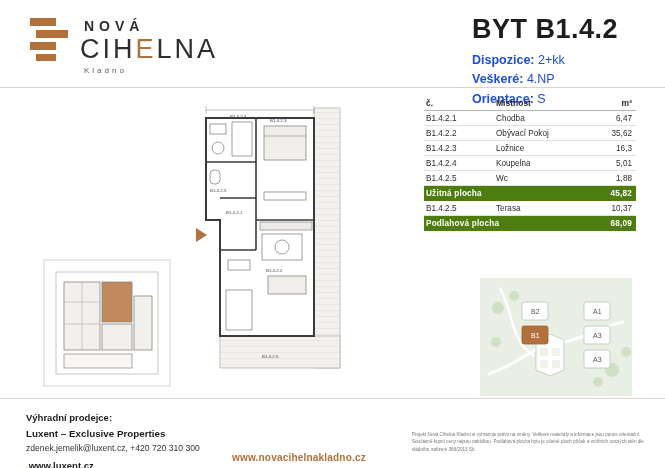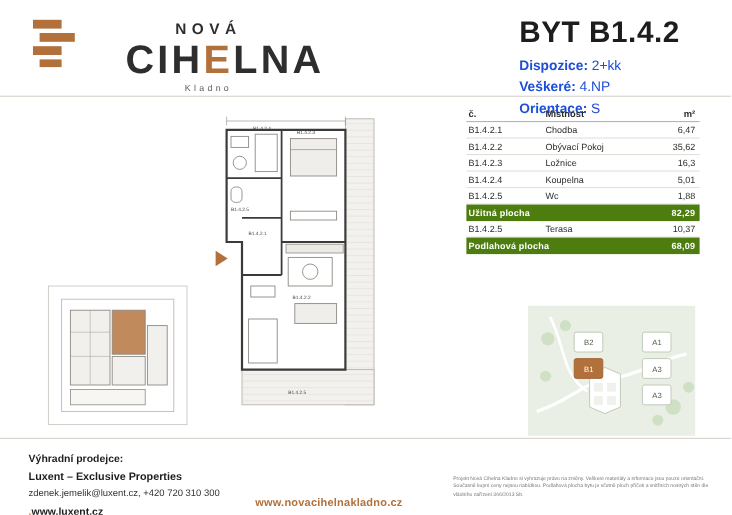--- a/index.html
+++ b/index.html
@@ -12,40 +12,40 @@
     position:relative;
     overflow:hidden;
   }
   
   .header {
     position:absolute; left:0; top:0; width:665px; height:88px;
     border-bottom:1px solid #d8d4cd;
   }
   .logo-block {
     position:absolute; left:30px; top:16px;
-    display:flex; align-items:flex-start;text-align:center;
+    display:flex; align-items:flex-start;
   }
   .logo-mark {
     width:38px; height:46px; margin-right:12px; position:relative;
   }
   .logo-mark i {
     position:absolute; background:#b2703a; display:block;
   }
   .logo-mark i:nth-child(1){ left:0; top:2px; width:26px; height:8px; }
   .logo-mark i:nth-child(2){ left:6px; top:14px; width:32px; height:8px; }
   .logo-mark i:nth-child(3){ left:0; top:26px; width:26px; height:8px; }
   .logo-mark i:nth-child(4){ left:6px; top:38px; width:20px; height:7px; }
   .logo-text { padding-top:2px; }
   .logo-nova {
     font-size:14px; letter-spacing:5px; font-weight:bold; color:#2e2e2e;
     margin-left:4px;
   }
   .logo-cihelna {
-    font-size:36px; letter-spacing:3px; font-weight:bold; color:#2e2e2e;
-    line-height:1.05; margin-top:1px;margin-left:34px;
+    font-size:27px; letter-spacing:3px; font-weight:normal; color:#2e2e2e;
+    line-height:1.05; margin-top:1px;
   }
   .logo-cihelna .hl { color:#b2703a; }
   .logo-kladno {
     font-size:8px; letter-spacing:3px; color:#5a5a5a; margin-top:3px; margin-left:4px;
   }
   
   .unit-block { position:absolute; left:432px; top:14px;margin-left:40px; }
   .unit-title {
     font-size:27px; font-weight:bold; letter-spacing:0.5px; color:#1d1d1d;
   }
@@ -175,21 +175,21 @@
     <div class="c-area">5,01</div>
   </div>
   <div class="row">
     <div class="c-code">B1.4.2.5</div>
     <div class="c-name">Wc</div>
     <div class="c-area">1,88</div>
   </div>
 
   <div class="row sum">
     <div class="c-code" style="width:auto;flex:1">Užitná plocha</div>
-    <div class="c-area">82,29</div>
+    <div class="c-area">45,82</div>
   </div>
 
   <div class="row">
     <div class="c-code">B1.4.2.5</div>
     <div class="c-name">Terasa</div>
     <div class="c-area">10,37</div>
   </div>
 
   <div class="row sum">
     <div class="c-code" style="width:auto;flex:1">Podlahová plocha</div>

